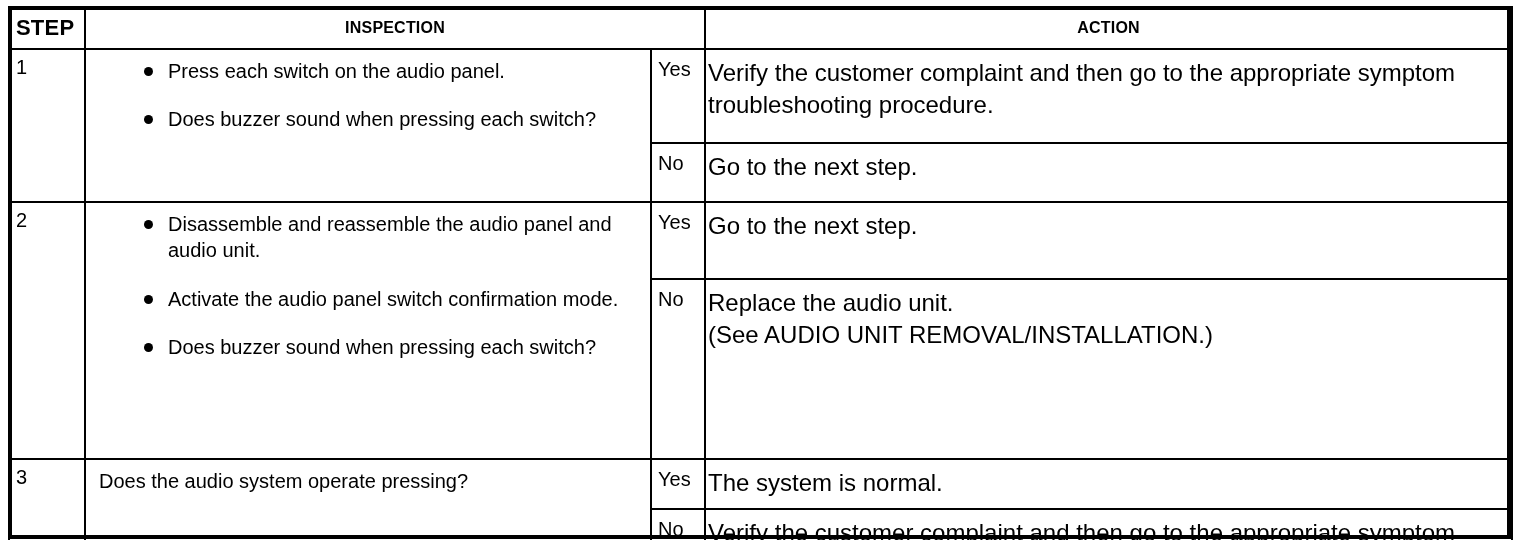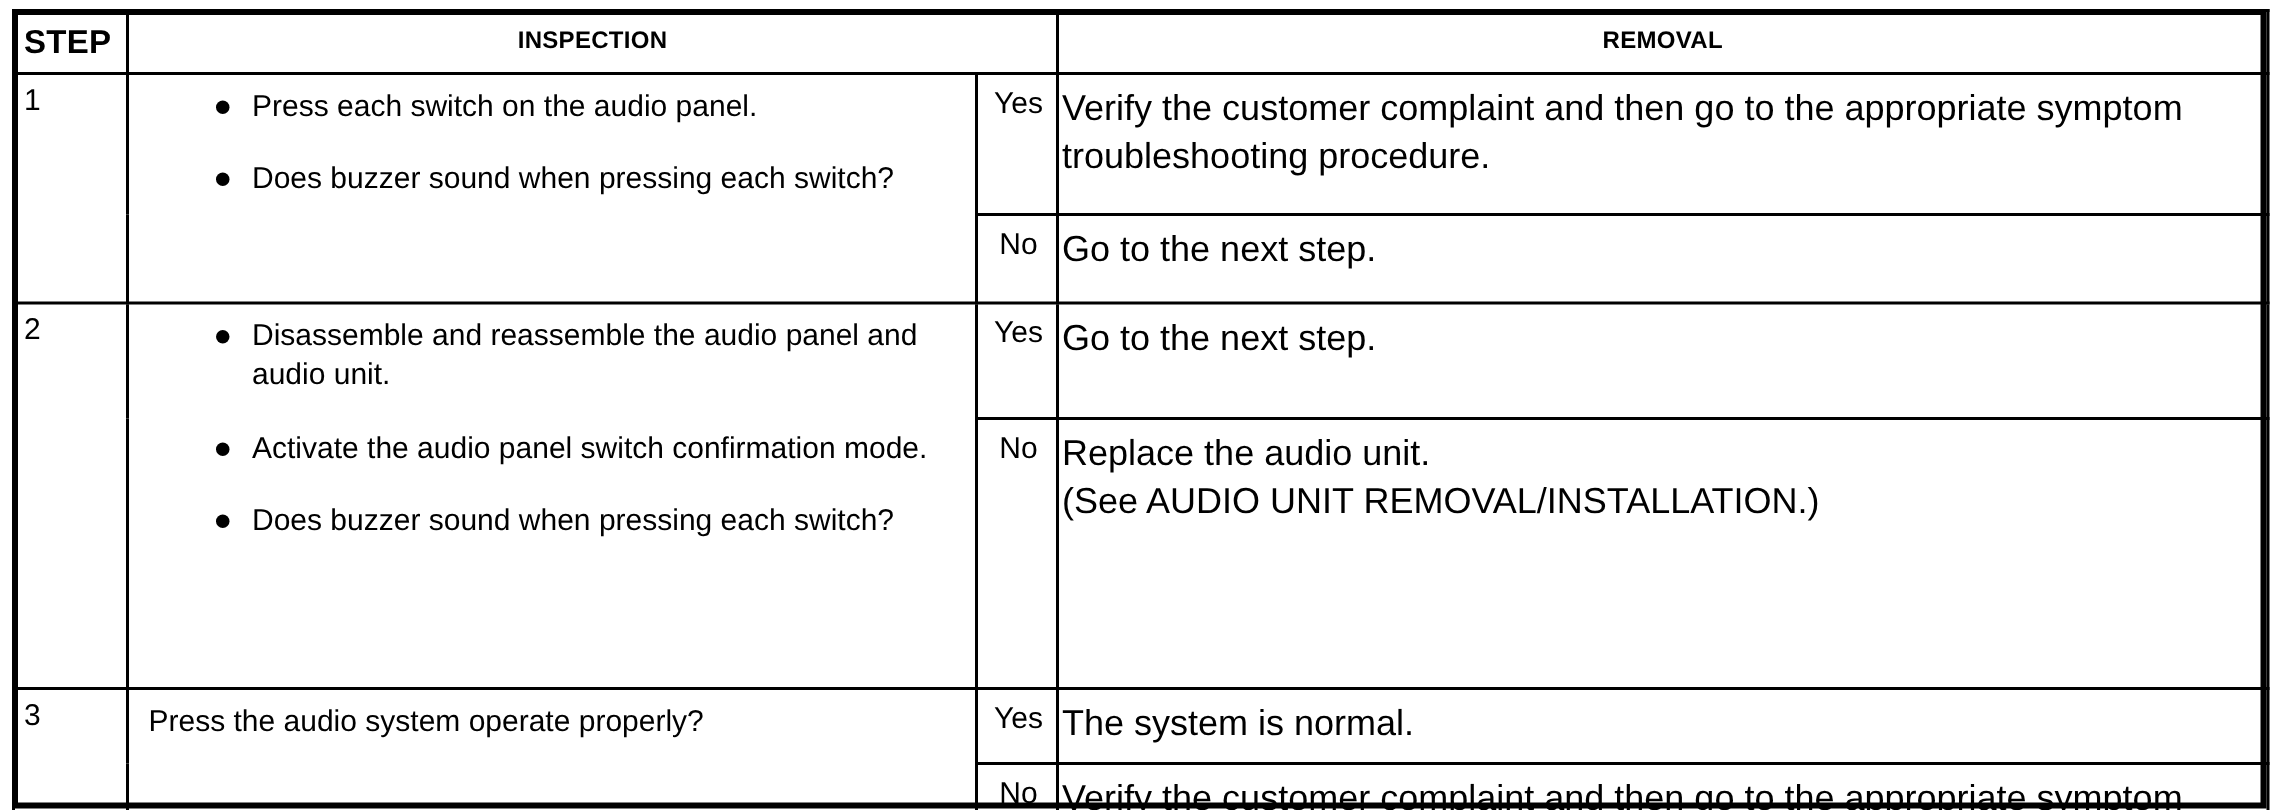--- a/index.html
+++ b/index.html
@@ -90,21 +90,20 @@
     padding: 8px 10px 10px 10px;
     line-height: 1.3;
     margin-left: 48px;
   }
 
   .yn-cell {
     font-size: 20px;
     padding: 7px 4px 4px 6px;
     line-height: 1.2;
     white-space: nowrap;
-    text-align: center;
   }
 
   .action-cell {
     font-size: 24px;
     padding: 7px 8px 8px 2px;
     line-height: 1.32;
   }
 
   
   ul.bullets {
@@ -151,21 +150,21 @@
       <col class="c-step">
       <col class="c-insp">
       <col class="c-yn">
       <col class="c-action">
     </colgroup>
     <tbody>
 
       <tr>
         <td class="hdr-cell hdr-step">STEP</td>
         <td class="hdr-cell" colspan="2">INSPECTION</td>
-        <td class="hdr-cell">REMOVAL</td>
+        <td class="hdr-cell">ACTION</td>
       </tr>
 
       <tr>
         <td class="step-cell" rowspan="2">1</td>
         <td class="insp-cell" rowspan="2">
           <ul class="bullets">
             <li>
               <span class="dot"></span>
               <span>Press each switch on the audio panel.</span>
             </li>
@@ -216,21 +215,21 @@
         <td class="yn-cell" style="height:167px;">No</td>
         <td class="action-cell">
           <p class="action-para">Replace the audio unit.</p>
           <p class="action-para">(See AUDIO UNIT REMOVAL/INSTALLATION.)</p>
         </td>
       </tr>
 
       <tr>
         <td class="step-cell" rowspan="2">3</td>
         <td class="insp-cell" rowspan="2">
-          <div class="plain-line">Press the audio system operate properly?</div>
+          <div class="plain-line">Does the audio system operate pressing?</div>
         </td>
         <td class="yn-cell" style="height:37px;">Yes</td>
         <td class="action-cell">
           <p class="action-para">The system is normal.</p>
         </td>
       </tr>
 
       <tr>
         <td class="yn-cell" style="height:72px;">No</td>
         <td class="action-cell">

